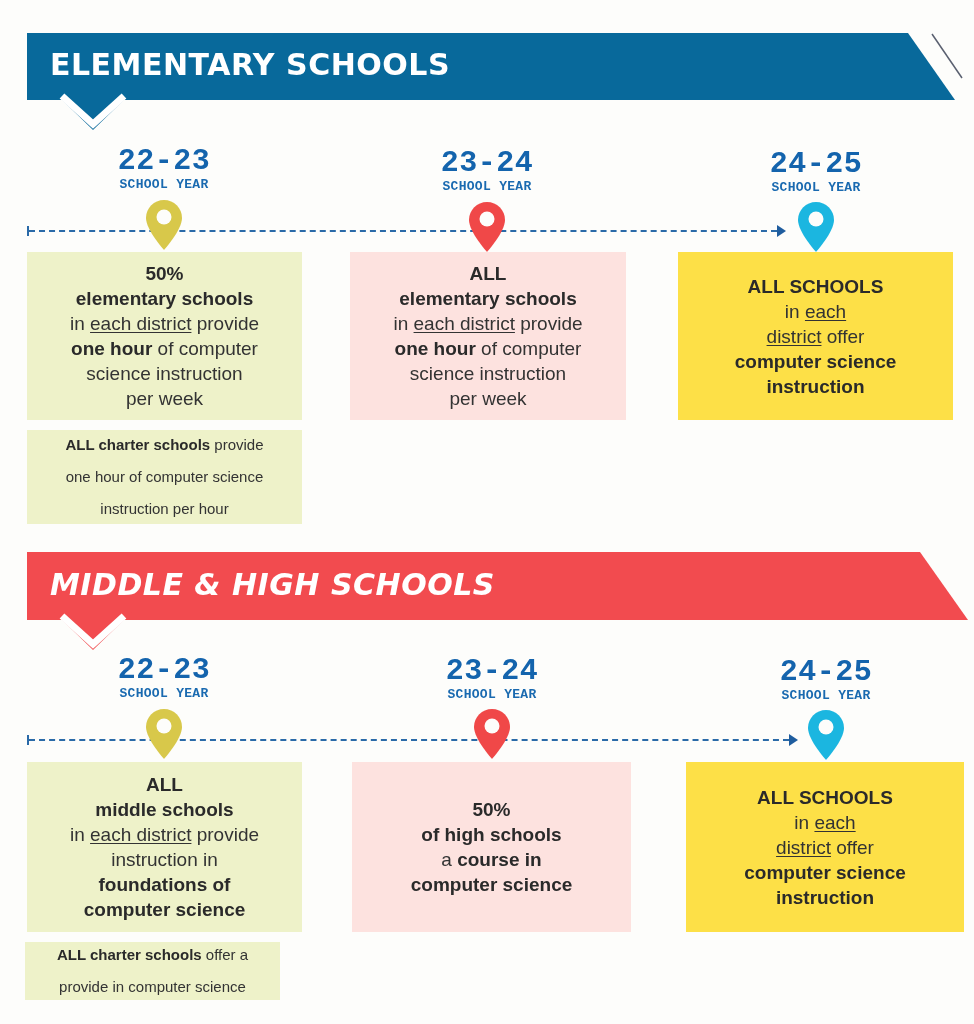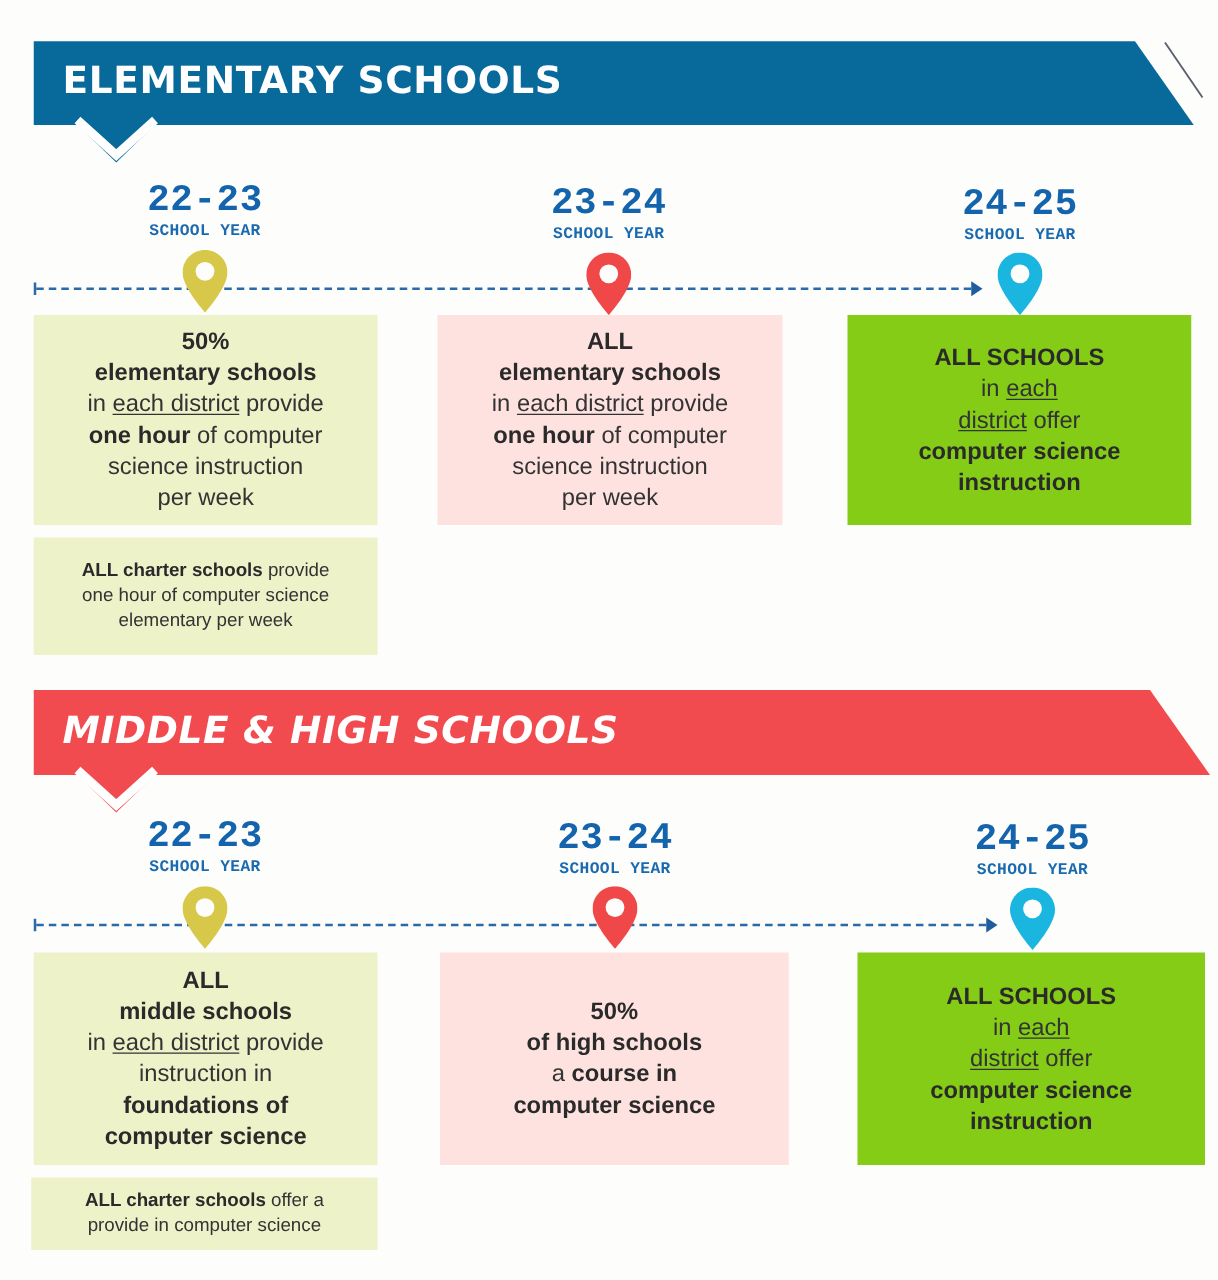--- a/index.html
+++ b/index.html
@@ -39,24 +39,24 @@
   }
   .pin { position: absolute; width: 36px; height: 50px; }
   .box {
     position: absolute; box-sizing: border-box; text-align: center;
     display: flex; flex-direction: column; justify-content: center; align-items: center;
     font-size: 19px; line-height: 25px; color: #333;
     padding: 0 14px;
   }
   .box .b { font-weight: bold; color: #2a2a2a; }
   .box .u { text-decoration: underline; text-underline-offset: 2px; }
-  .box.small { font-size: 15px; line-height: 20px; }
+  .box.small { font-size: 15px; line-height: 20px; gap: 12px; }
   .green { background: #eef2c9; }
   .pink { background: #fde2df; }
-  .blue { background: #84cc16; }
+  .blue { background: #fde047; }
 </style>
 </head>
 <body>
 
 <section>
   <svg class="banner" width="974" height="140">
     <polygon points="27,33 908,33 955,100 27,100" fill="#08699b"></polygon>
     <line x1="932" y1="34" x2="962" y2="78" stroke="#5a6070" stroke-width="1.5"></line>
     <polygon points="54,92 132,92 93,130" fill="#08699b"></polygon>
     <polyline points="62,96 93,124 124,96" fill="none" stroke="#ffffff" stroke-width="7" stroke-linejoin="miter"></polyline>
@@ -112,21 +112,21 @@
   <div class="box blue" style="left:678px; top:252px; width:275px; height:168px;">
       <div><span class="b">ALL SCHOOLS</span></div>
       <div><span>in </span><span class="u">each</span></div>
       <div><span class="u">district</span><span> offer</span></div>
       <div><span class="b">computer science</span></div>
       <div><span class="b">instruction</span></div>
     </div>
   <div class="box green small" style="left:27px; top:430px; width:275px; height:94px;">
       <div><span class="b">ALL charter schools</span><span> provide</span></div>
       <div><span>one hour of computer science</span></div>
-      <div><span>elementary per week</span></div>
+      <div><span>instruction per hour</span></div>
     </div>
 </section>
 
 <section>
   <svg class="banner" style="top:540px;" width="974" height="120">
     <polygon points="27,12 920,12 968,80 27,80" fill="#f24b4f"></polygon>
     <polygon points="54,72 132,72 93,110" fill="#f24b4f"></polygon>
     <polyline points="62,76 93,104 124,76" fill="none" stroke="#ffffff" stroke-width="7" stroke-linejoin="miter"></polyline>
   </svg>
   <div class="banner-title" style="left:50px; top:567px;font-style:italic;">MIDDLE &amp; HIGH SCHOOLS</div>
@@ -175,17 +175,17 @@
       <div><span>a </span><span class="b">course in</span></div>
       <div><span class="b">computer science</span></div>
     </div>
   <div class="box blue" style="left:686px; top:762px; width:278px; height:170px;">
       <div><span class="b">ALL SCHOOLS</span></div>
       <div><span>in </span><span class="u">each</span></div>
       <div><span class="u">district</span><span> offer</span></div>
       <div><span class="b">computer science</span></div>
       <div><span class="b">instruction</span></div>
     </div>
-  <div class="box green small" style="left:25px; top:942px; width:277px; height:58px;">
+  <div class="box green small" style="left:25px; top:942px; width:255px; height:58px;">
       <div><span class="b">ALL charter schools</span><span> offer a</span></div>
       <div><span>provide in computer science</span></div>
     </div>
 </section>
 
 </body></html>

